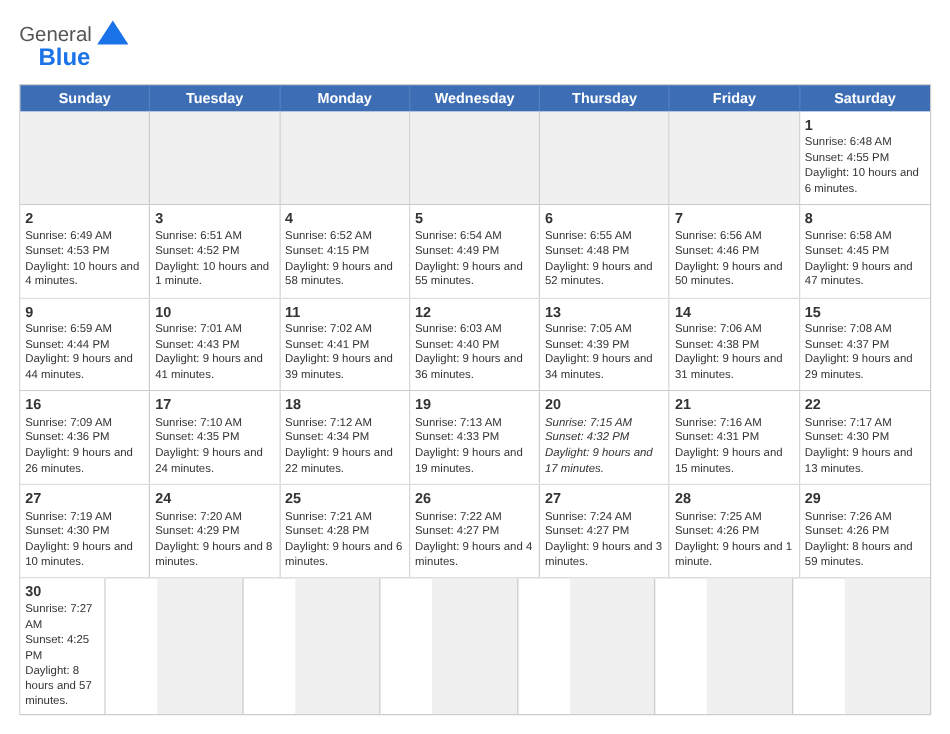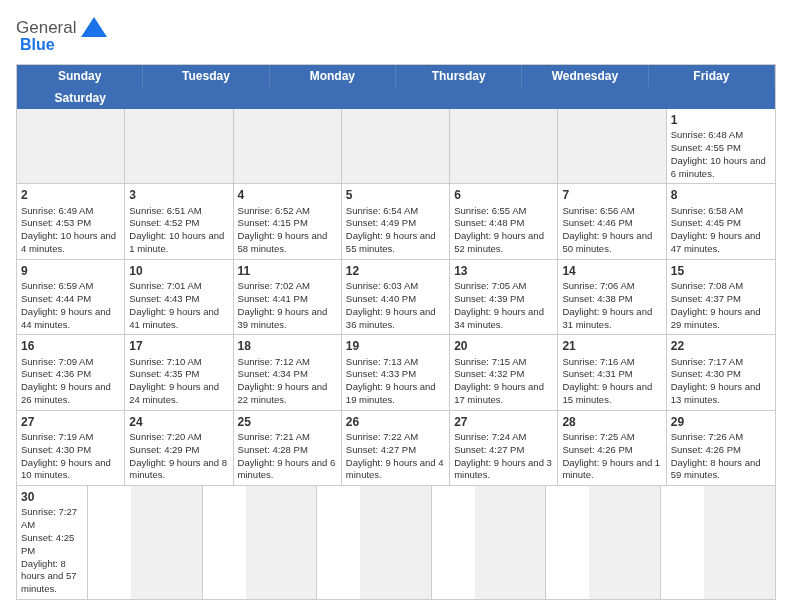--- a/index.html
+++ b/index.html
@@ -33,21 +33,21 @@
       text-align: right;
     }
     .calendar {
       flex: 1;
       display: flex;
       flex-direction: column;
       border: 1px solid #ccc;
     }
     .cal-header {
       display: grid;
-      grid-template-columns: repeat(6, 1fr);
+      grid-template-columns: repeat(7, 1fr);
       background: #3d6eb5;
     }
     .cal-header-cell {
       color: #fff;
       text-align: center;
       padding: 4px 2px;
       font-size: 12px;
       font-weight: 600;
       border-right: 1px solid #5580c0;
     }
@@ -90,36 +90,36 @@
     <div class="logo">
       <div style="display:flex;flex-direction:column;align-items:flex-start;">
         <div style="display:flex;align-items:center;gap:2px;">
           <span style="font-size:17px;color:#555;font-weight:400;">General</span>
           <div style="display:inline-block;margin-left:2px;">
             <svg width="28" height="22" viewBox="0 0 28 22">
               <polygon points="14,1 27,21 1,21" fill="#1a73e8"></polygon>
             </svg>
           </div>
         </div>
-        <span style="font-size:16px;color:#1a73e8;font-weight:700;margin-top:-4px;margin-left:4px;">Blue</span>
+        <span style="font-size:20px;color:#1a73e8;font-weight:700;margin-top:-4px;margin-left:16px;">Blue</span>
       </div>
     </div>
     <div class="title-block">
       <div style="font-size:30px;font-weight:300;color:#222;"></div>
       <div style="font-size:13px;color:#555;"></div>
     </div>
   </div>
 
   <div class="calendar">
     <div class="cal-header" id="cal-header">
         <div class="cal-header-cell">Sunday</div>
         <div class="cal-header-cell">Tuesday</div>
         <div class="cal-header-cell">Monday</div>
+        <div class="cal-header-cell">Wednesday</div>
         <div class="cal-header-cell">Thursday</div>
-        <div class="cal-header-cell">Wednesday</div>
         <div class="cal-header-cell">Friday</div>
         <div class="cal-header-cell">Saturday</div>
       </div>
     <div class="cal-body" id="cal-body">
         <div class="cal-row">
           <div class="cal-cell shaded"></div>
           <div class="cal-cell shaded"></div>
           <div class="cal-cell shaded"></div>
           <div class="cal-cell shaded"></div>
           <div class="cal-cell shaded"></div>
@@ -180,21 +180,21 @@
 Daylight: 9 hours and 26 minutes.</span></div>
           <div class="cal-cell"><span class="day-num">17</span><span style="white-space: pre-line;">Sunrise: 7:10 AM
 Sunset: 4:35 PM
 Daylight: 9 hours and 24 minutes.</span></div>
           <div class="cal-cell"><span class="day-num">18</span><span style="white-space: pre-line;">Sunrise: 7:12 AM
 Sunset: 4:34 PM
 Daylight: 9 hours and 22 minutes.</span></div>
           <div class="cal-cell"><span class="day-num">19</span><span style="white-space: pre-line;">Sunrise: 7:13 AM
 Sunset: 4:33 PM
 Daylight: 9 hours and 19 minutes.</span></div>
-          <div class="cal-cell"><span class="day-num">20</span><span style="white-space: pre-line;">Sunrise: 7:15 AM
+          <div class="cal-cell"><span class="day-num">20</span><span style="white-space: pre-line; font-style: italic;">Sunrise: 7:15 AM
 Sunset: 4:32 PM
 Daylight: 9 hours and 17 minutes.</span></div>
           <div class="cal-cell"><span class="day-num">21</span><span style="white-space: pre-line;">Sunrise: 7:16 AM
 Sunset: 4:31 PM
 Daylight: 9 hours and 15 minutes.</span></div>
           <div class="cal-cell"><span class="day-num">22</span><span style="white-space: pre-line;">Sunrise: 7:17 AM
 Sunset: 4:30 PM
 Daylight: 9 hours and 13 minutes.</span></div>
         </div>
         <div class="cal-row">

